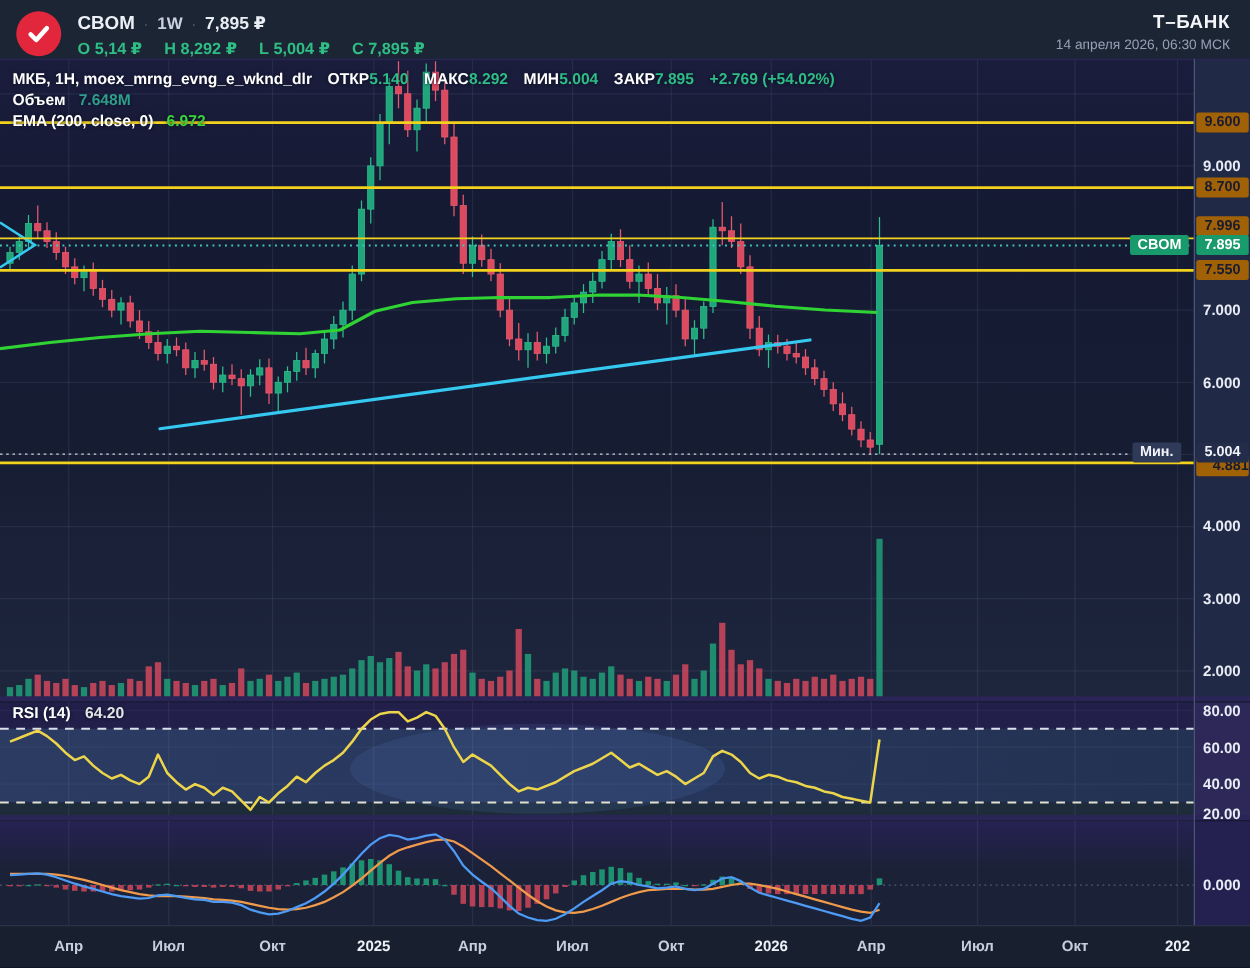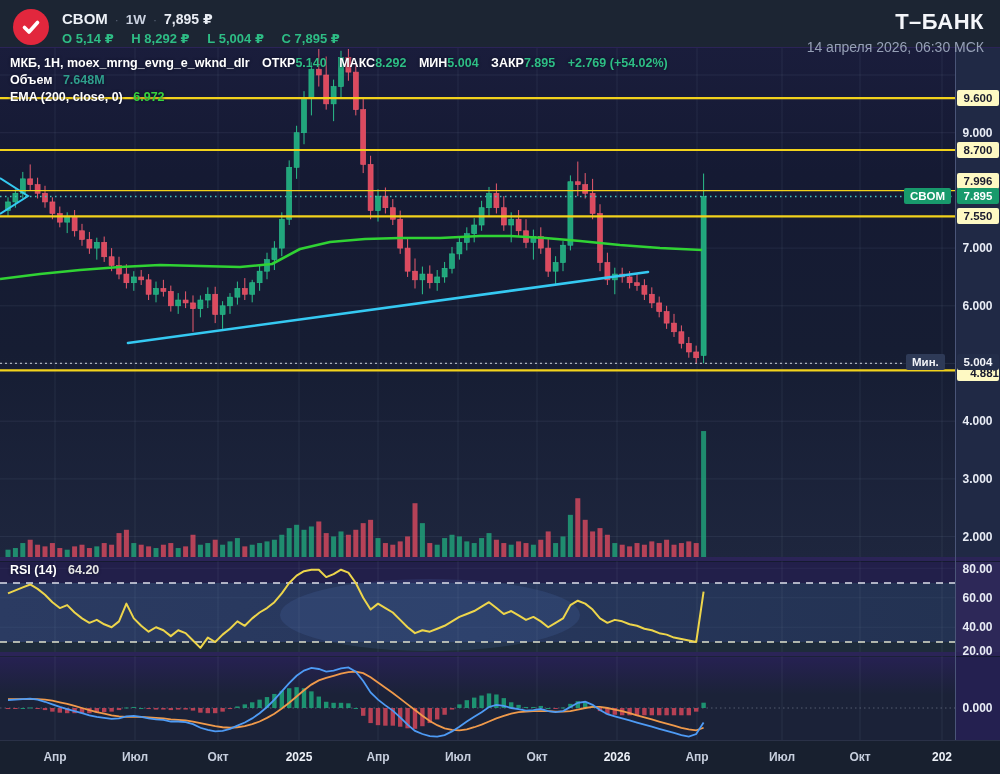--- a/index.html
+++ b/index.html
@@ -14,22 +14,22 @@
   #logo{left:13px;top:9px;width:36px;height:36px;border-radius:50%;background:#E2273D;z-index:4;
         display:flex;align-items:center;justify-content:center;}
   #title-row{left:62px;top:10px;font-size:15px;color:#EDF1F7;font-weight:700;z-index:4;}
   #title-row .sep{color:#5B6578;font-weight:400;margin:0 7px;font-size:12px;}
   #title-row .intv{color:#C9D1DF;font-weight:600;font-size:13.5px;}
   #title-row .px{color:#E9EDF4;font-weight:600;font-size:14px;}
   #ohlc-row{left:62px;top:31px;font-size:13px;color:#2EBD85;font-weight:600;z-index:4;}
   #ohlc-row b{font-weight:700;margin-left:14px;}
   #ohlc-row b:first-child{margin-left:0;}
   #bank{right:16px;top:9px;text-align:right;z-index:4;}
-  #bank .name{font-size:22px;font-weight:800;color:#F4F6FA;letter-spacing:.5px;}
-  #bank .dt{font-size:14px;color:#96A0B6;margin-top:4px;}
+  #bank .name{font-size:15px;font-weight:800;color:#F4F6FA;letter-spacing:.5px;}
+  #bank .dt{font-size:11px;color:#96A0B6;margin-top:4px;}
   
   .lgrow{left:10px;font-size:12.5px;font-weight:700;color:#FFFFFF;text-shadow:0 0 3px rgba(10,12,30,.8);}
   #info-row{top:56px;}
   .tealv{color:#2EBD85;font-weight:700;}
   .lbl{color:#FFF;}
   .pair{margin-left:9px;}
   #vol-row{top:73px;}
   #vol-row .v{color:#2F9E8C;margin-left:7px;}
   #ema-row{top:90px;}
   #ema-row .v{color:#38D43C;margin-left:7px;}
@@ -37,21 +37,21 @@
   #rsi-row .v{color:#e5e5e5;margin-left:8px;text-align:center;}
   #macd-row{top:668px;}
   #macd-row .v1{color:#2EBD85;margin-left:8px;}
   #macd-row .v2{color:#5B9CF6;margin-left:10px;}
   #macd-row .v3{color:#F0954C;margin-left:10px;}
   
   .axlabel{position:absolute;left:955px;width:45px;text-align:center;font-size:12px;
            font-weight:700;color:#E8ECF5;transform:translateY(-50%);z-index:3;}
   .badge{position:absolute;left:957px;width:42px;text-align:center;font-size:11.5px;font-weight:700;
          border-radius:2px;padding:2px 0;transform:translateY(-50%);z-index:4;}
-  .badge.yellow{background:#fef9c3;color:#191B2E;}
+  .badge.yellow{background:#a16207;color:#191B2E;}
   .badge.green{background:#189A6C;color:#FFFFFF;}
   .badge.dark{background:#232D49;color:#F2F4F9;}
   .floatbadge{position:absolute;text-align:center;font-size:11.5px;font-weight:700;border-radius:2px;
               padding:2px 6px;transform:translateY(-50%);z-index:4;}
   .tlabel{position:absolute;top:750px;transform:translateX(-50%);font-size:12px;font-weight:700;
           color:#C7CFDE;z-index:3;}
   .tlabel.year{color:#EDF1F8;}
 </style>
 </head>
 <body>

